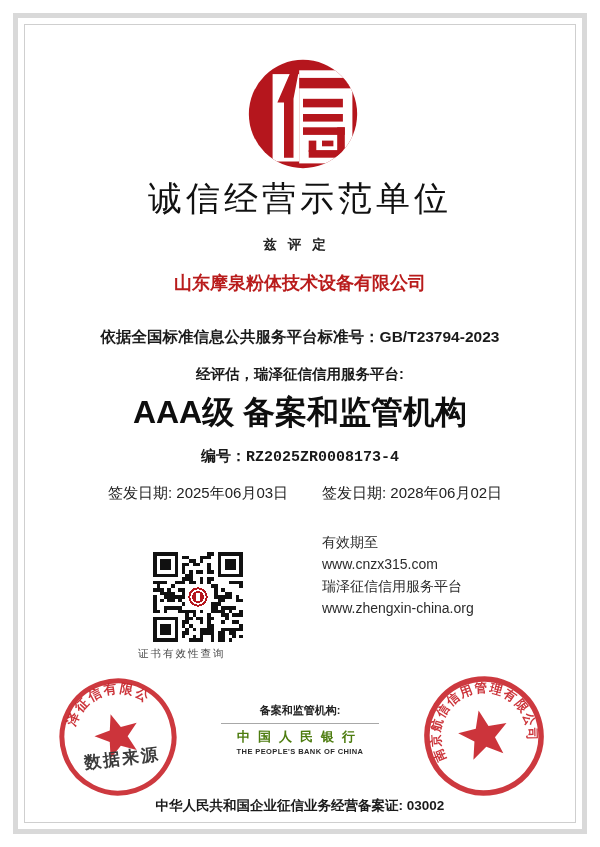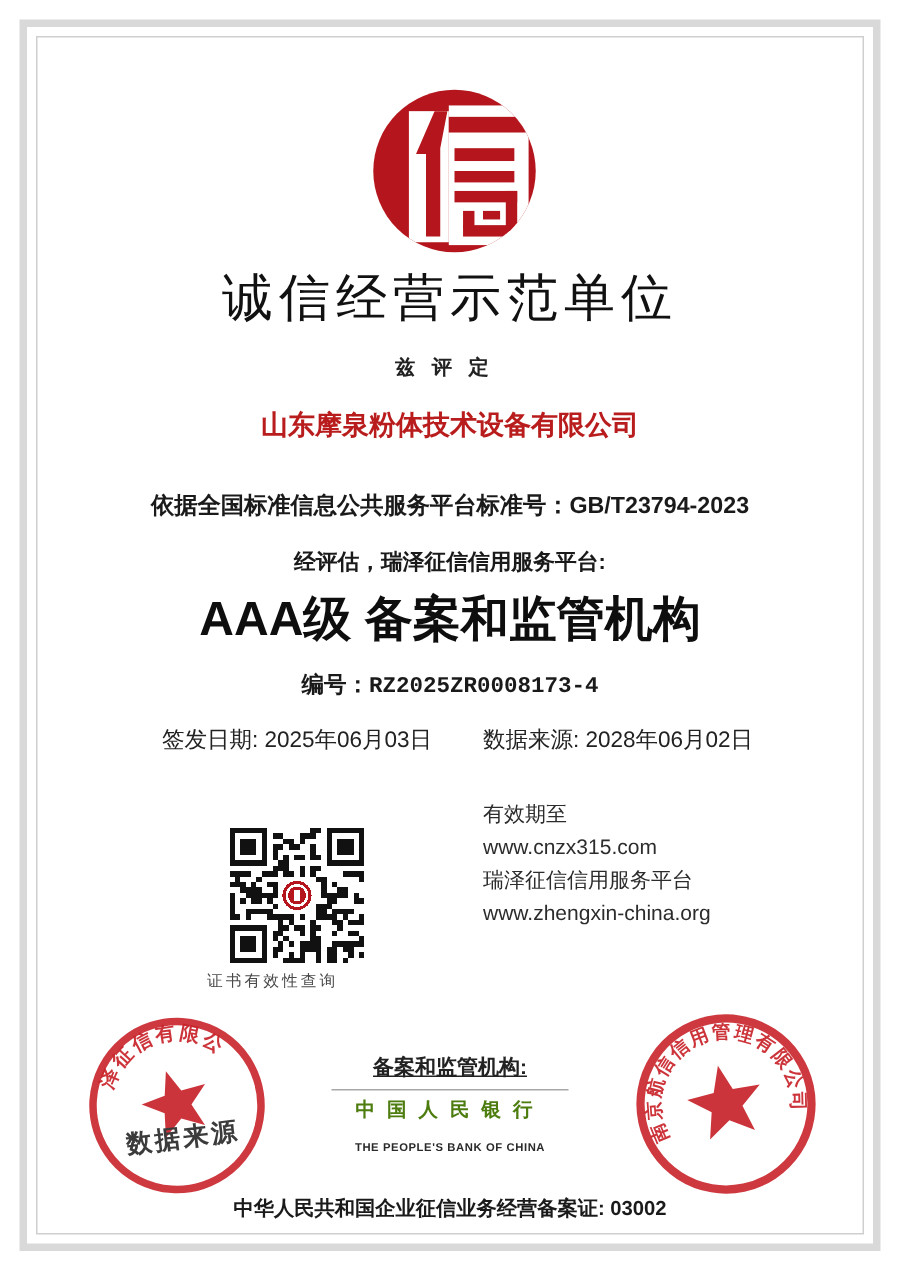--- a/index.html
+++ b/index.html
@@ -25,24 +25,24 @@
   .qr-caption{margin-top:5px;width:120px;margin-left:-15px;text-align:left;
               font-size:10.5px;letter-spacing:2px;color:#4a4a4a;}
   .links{position:absolute;left:322px;top:531px;font-size:14px;line-height:22px;color:#2c2c2c;}
   .links .ln{white-space:nowrap;}
   .seal{position:absolute;width:124px;height:124px;}
   .seal-left{left:56px;top:675px;transform:rotate(-18deg);}
   .seal-right{left:422px;top:674px;transform:rotate(-12deg);}
   .overlay-src{position:absolute;left:84px;top:747px;font-size:17px;font-weight:bold;
                color:#3b3b3b;transform:rotate(-7deg);letter-spacing:2px;z-index:5;}
   .regulator{position:absolute;left:0;width:100%;top:703px;text-align:center;}
-  .reg-heading{font-size:14px;font-weight:bold;color:#222;text-decoration:underline;}
+  .reg-heading{font-size:11px;font-weight:bold;color:#222;}
   .reg-line{width:158px;height:1px;background:#a8a8a8;margin:5px auto 4px auto;}
   .reg-cn{font-size:13px;font-weight:bold;letter-spacing:8px;color:#4d7c0f;}
-  .reg-en{font-size:7.5px;font-weight:bold;letter-spacing:0.4px;color:#2a2a2a;margin-top:11px;}
+  .reg-en{font-size:7.5px;font-weight:bold;letter-spacing:0.4px;color:#2a2a2a;margin-top:1px;}
   .footer-line{top:797px;font-size:13.5px;font-weight:bold;color:#1a1a1a;}
   .seal svg{overflow:visible;}
 </style>
 </head>
 <body>
 
 <svg id="guilloche" viewBox="0 0 600 847" xmlns="http://www.w3.org/2000/svg">
   <defs>
       <clipPath id="clipInner">
         <rect x="26" y="26" width="548" height="795"></rect>
@@ -234,21 +234,21 @@
 
 <div class="abs title">诚信经营示范单位</div>
 <div class="abs assess">兹评定</div>
 <div class="abs company">山东摩泉粉体技术设备有限公司</div>
 <div class="abs standard">依据全国标准信息公共服务平台标准号：GB/T23794-2023</div>
 <div class="abs evalline">经评估，瑞泽征信信用服务平台:</div>
 <div class="abs rating">AAA级 备案和监管机构</div>
 <div class="abs serial">编号：RZ2025ZR0008173-4</div>
 
 <div class="date issue">签发日期: 2025年06月03日</div>
-<div class="date valid">数据来源: 2028年06月02日</div>
+<div class="date valid">签发日期: 2028年06月02日</div>
 
 <div class="qr-block">
   <svg id="qrsvg" viewBox="0 0 25 25" shape-rendering="crispEdges">
       <rect x="0" y="0" width="25" height="25" fill="#ffffff"></rect>
       <rect x="15" y="0" width="1" height="1" fill="#111111"></rect>
       <rect x="16" y="0" width="1" height="1" fill="#111111"></rect>
       <rect x="8" y="1" width="1" height="1" fill="#111111"></rect>
       <rect x="9" y="1" width="1" height="1" fill="#111111"></rect>
       <rect x="13" y="1" width="1" height="1" fill="#111111"></rect>
       <rect x="14" y="1" width="1" height="1" fill="#111111"></rect>

